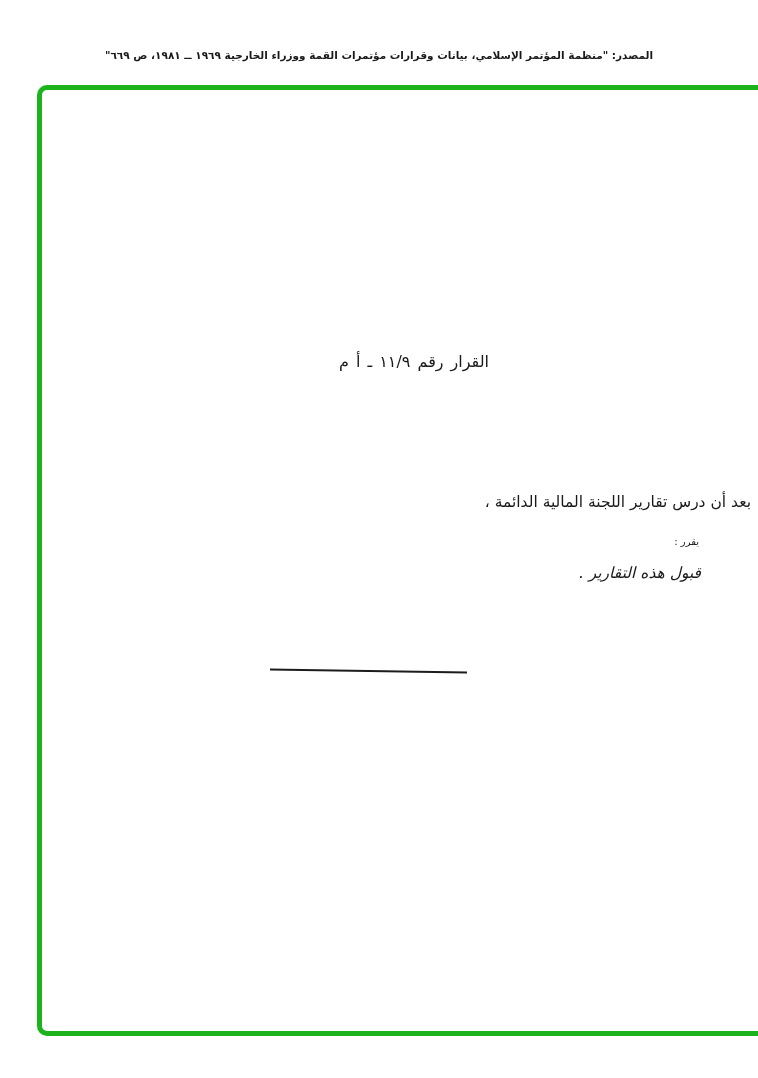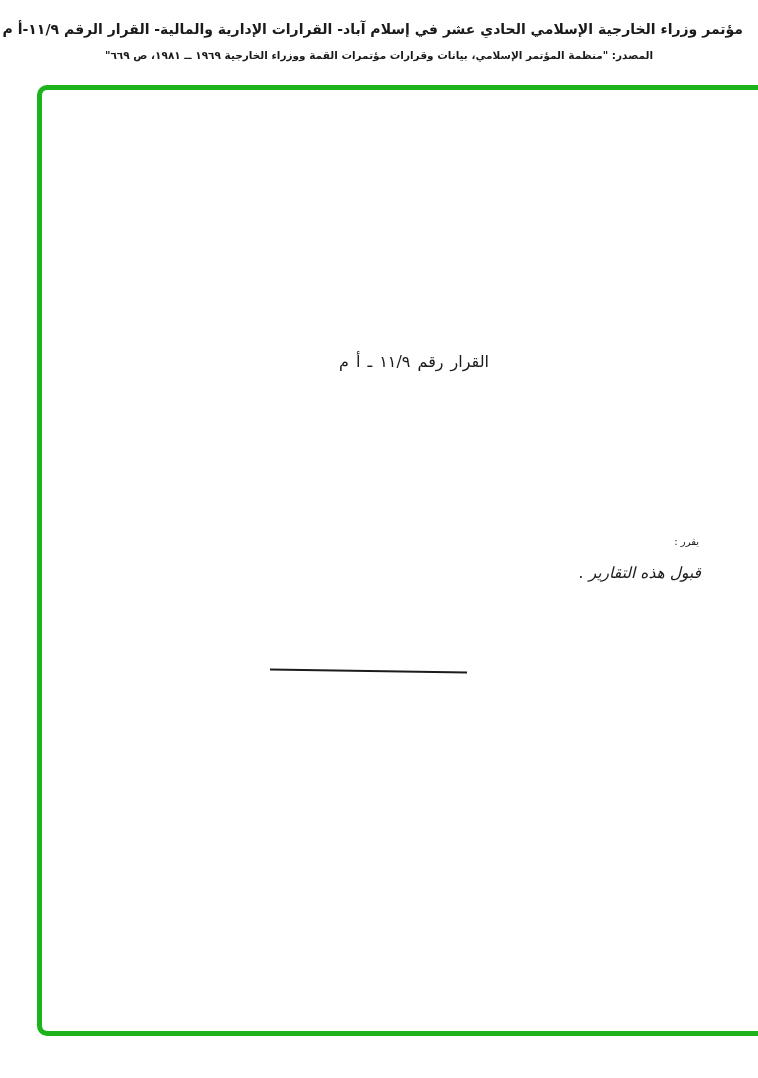--- a/index.html
+++ b/index.html
@@ -97,31 +97,31 @@
     width: 197px; height: 2px;
     background: #1c1c1c;
     transform: rotate(0.8deg);
   }
 </style>
 </head>
 <body>
 
 <div class="page">
 
-  <div class="hdr-line1">مؤتمر وزراء الخارجية الإسلامي الحادي عشر في إسلام آباد- القرارات الإدارية والمالية- القرار الرقم ١١/٩-أ م</div>
 
   <div class="hdr-line2">المصدر: "منظمة المؤتمر الإسلامي، بيانات وقرارات مؤتمرات القمة ووزراء الخارجية ١٩٦٩ ــ ١٩٨١، ص ٦٦٩"</div>
 
   <div class="doc-frame">
     <div class="doc-inner">
 
       <div class="title-number">القرار رقم ١١/٩ ـ أ م</div>
 
 
 
+      <div class="study-clause">بعد أن درس تقارير اللجنة المالية الدائمة ،</div>
 
       <div class="decides-label">يقرر :</div>
 
       <div class="decision-clause">قبول هذه التقارير .</div>
 
       <div class="footer-divider"></div>
 
     </div>
   </div>
 

